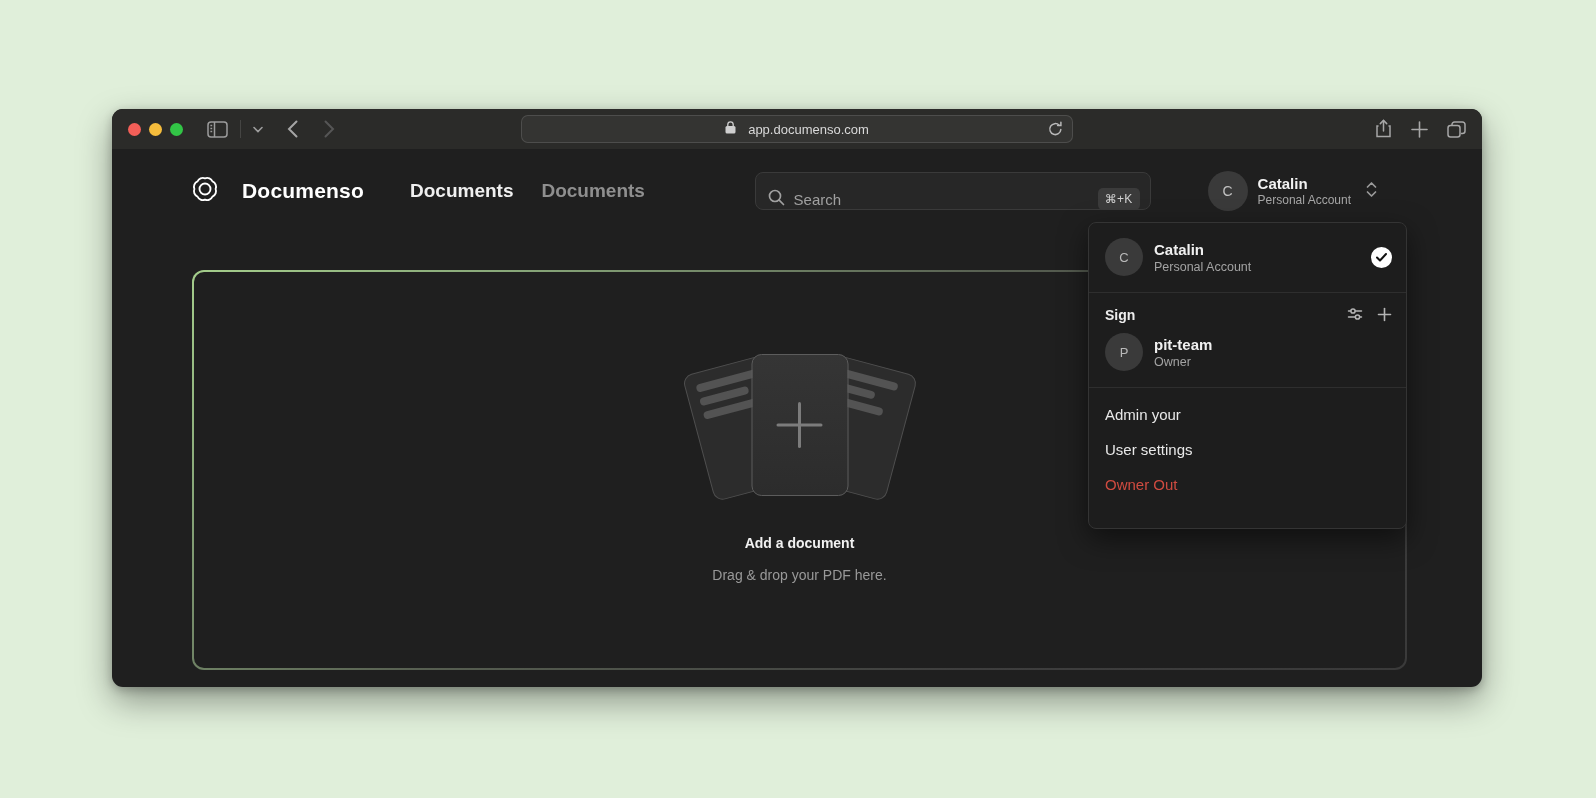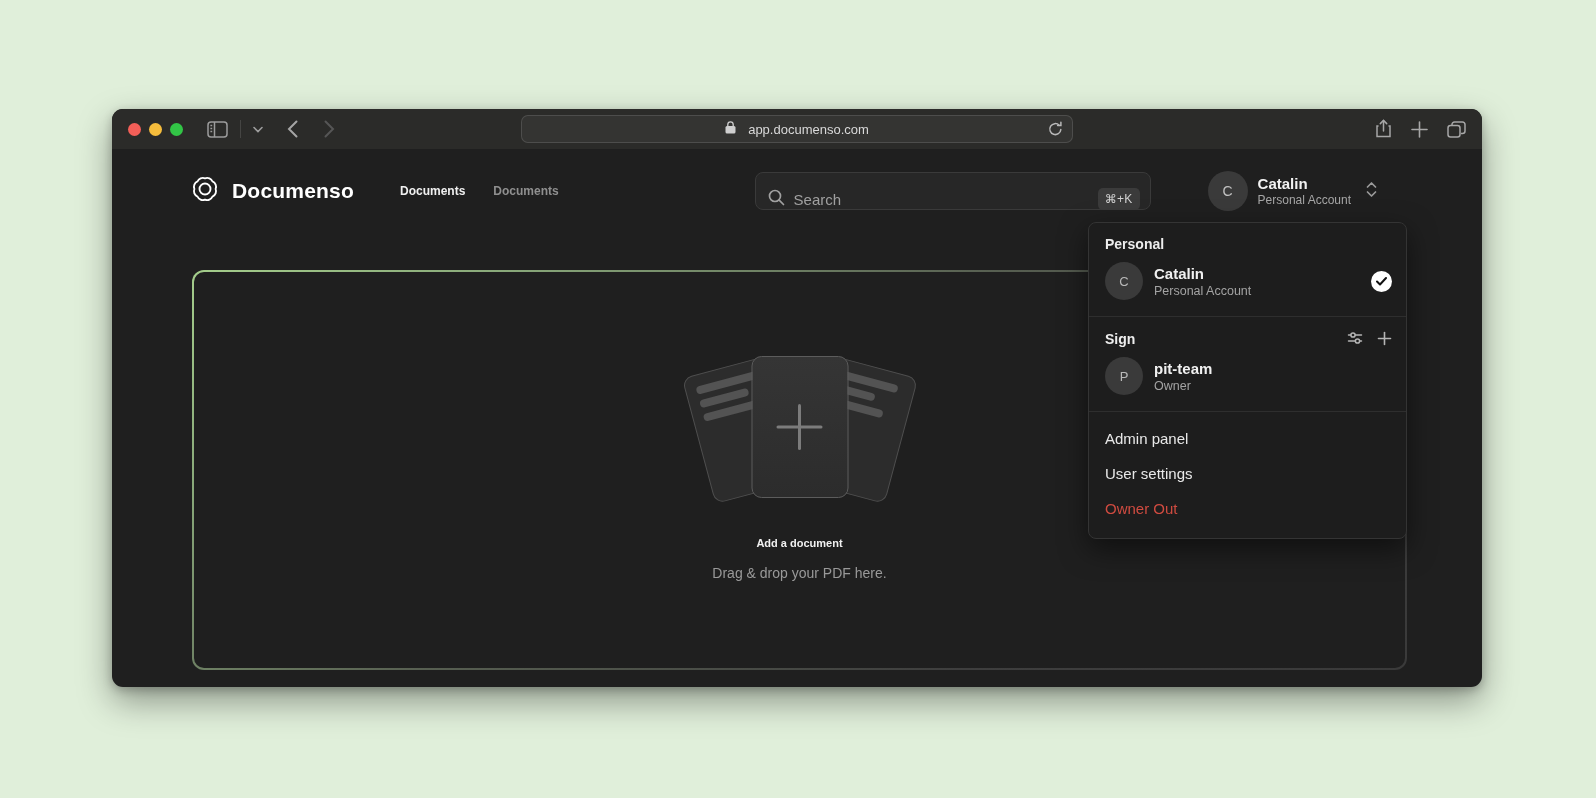--- a/index.html
+++ b/index.html
@@ -51,23 +51,23 @@
   .urlbar .reload { position:absolute; right:9px; top:5px; }
 
   .tb-right { position:absolute; right:16px; top:0; height:40px; display:flex; align-items:center; gap:19px; }
 
   
   .navbar {
     height:84px;
     display:flex; align-items:center;
     padding:0 104px 0 78px;
   }
-  .brand { display:flex; align-items:center; gap:12px; }
+  .brand { display:flex; align-items:center; gap:22px; }
   .brand-name { color:#fff; font-size:21px; font-weight:700; letter-spacing:.2px; }
-  .nav-links { display:flex; gap:28px; margin-left:46px; font-size:12px; font-weight:600; }
+  .nav-links { display:flex; gap:28px; margin-left:46px; font-size:19px; font-weight:600; }
   .nav-link { color:#8f8f8f; cursor:pointer; }
   .nav-link.active { color:#f0f0f0; }
 
   .searchbar {
     margin-left:auto;
     width:396px; height:38px;
     background:#272727;
     border:1px solid #3a3a3a;
     border-radius:8px;
     display:flex; align-items:center;
@@ -121,21 +121,21 @@
     border-color:#5c5c5c;
     display:flex; align-items:center; justify-content:center;
   }
   .plus-glyph { position:relative; width:46px; height:46px; }
   .plus-glyph:before, .plus-glyph:after {
     content:""; position:absolute; background:#7c7c7c; border-radius:2px;
   }
   .plus-glyph:before { left:50%; top:0; width:3px; height:100%; transform:translateX(-50%); }
   .plus-glyph:after  { top:50%; left:0; height:3px; width:100%; transform:translateY(-50%); }
 
-  .dz-title { margin-top:35px; color:#f1f1f1; font-size:11px; font-weight:700; }
+  .dz-title { margin-top:35px; color:#f1f1f1; font-size:14px; font-weight:700; }
   .dz-sub   { margin-top:16px; color:#999; font-size:14px; }
 
   
   .menu {
     position:absolute; left:976px; top:113px;
     width:319px; min-height:307px;
     background:#1d1d1d;
     border:1px solid #343434;
     border-radius:8px;
     box-shadow:0 10px 28px rgba(0,0,0,.5);
@@ -305,21 +305,20 @@
       </div>
       <div class="card card-center">
         <span class="plus-glyph"></span>
       </div>
     </div>
     <div class="dz-title">Add a document</div>
     <div class="dz-sub">Drag &amp; drop your PDF here.</div>
   </div>
 
   <div class="menu">
-    <div class="section-label">Personal</div>
 
     <div class="menu-row">
       <span class="avatar">C</span>
       <span>
         <div class="m-name">Catalin</div>
         <div class="m-sub">Personal Account</div>
       </span>
       <span class="check-badge">
         <svg width="11" height="9" viewBox="0 0 11 9" fill="none" stroke="#111" stroke-width="2" stroke-linecap="round" stroke-linejoin="round">
           <path d="M1 4.5 L4 7.5 L10 1"></path>
@@ -352,18 +351,18 @@
     <div class="menu-row">
       <span class="avatar">P</span>
       <span>
         <div class="m-name">pit-team</div>
         <div class="m-sub">Owner</div>
       </span>
     </div>
 
     <div class="divider"></div>
 
-    <div class="menu-item">Admin panel</div>
+    <div class="menu-item">Admin your</div>
     <div class="menu-item">User settings</div>
     <div class="menu-item danger">Owner Out</div>
   </div>
 
 </div>
 
 </body></html>

